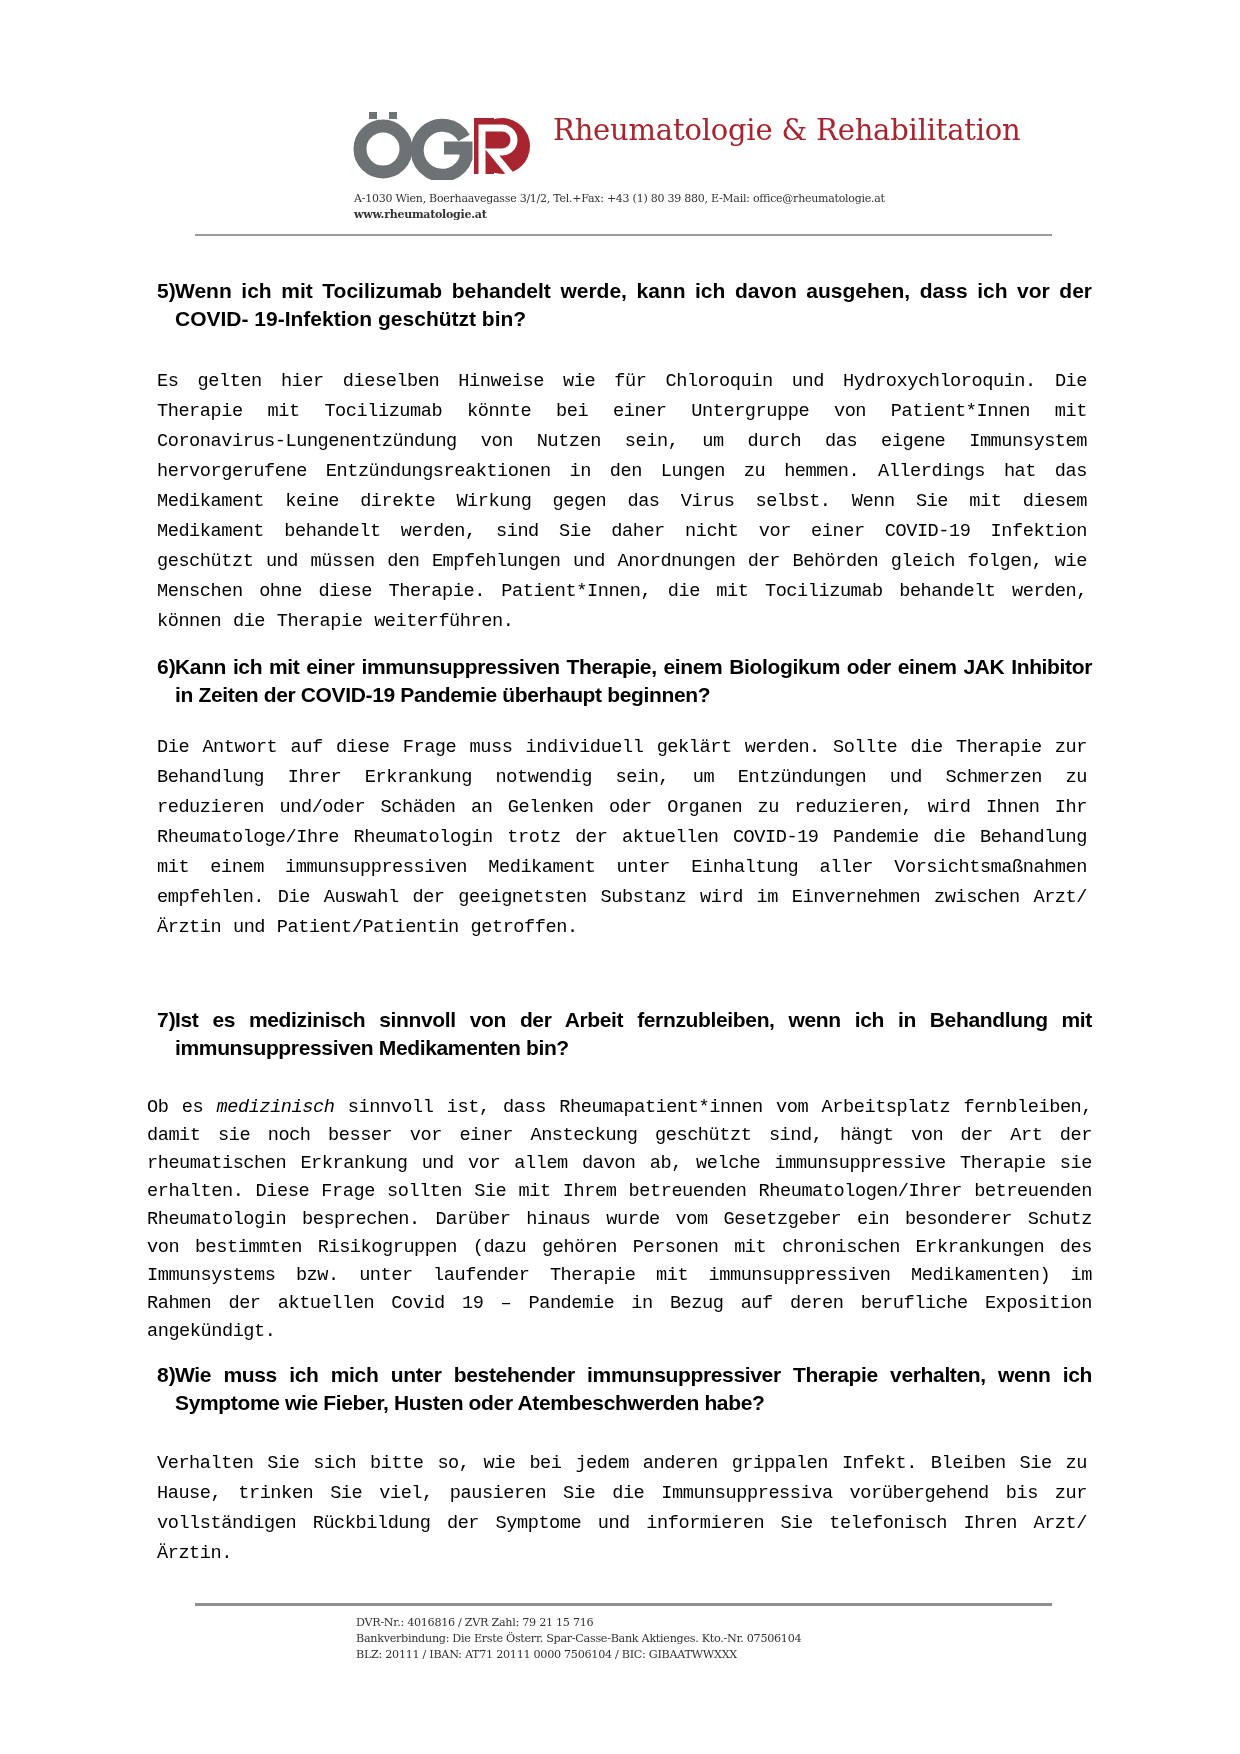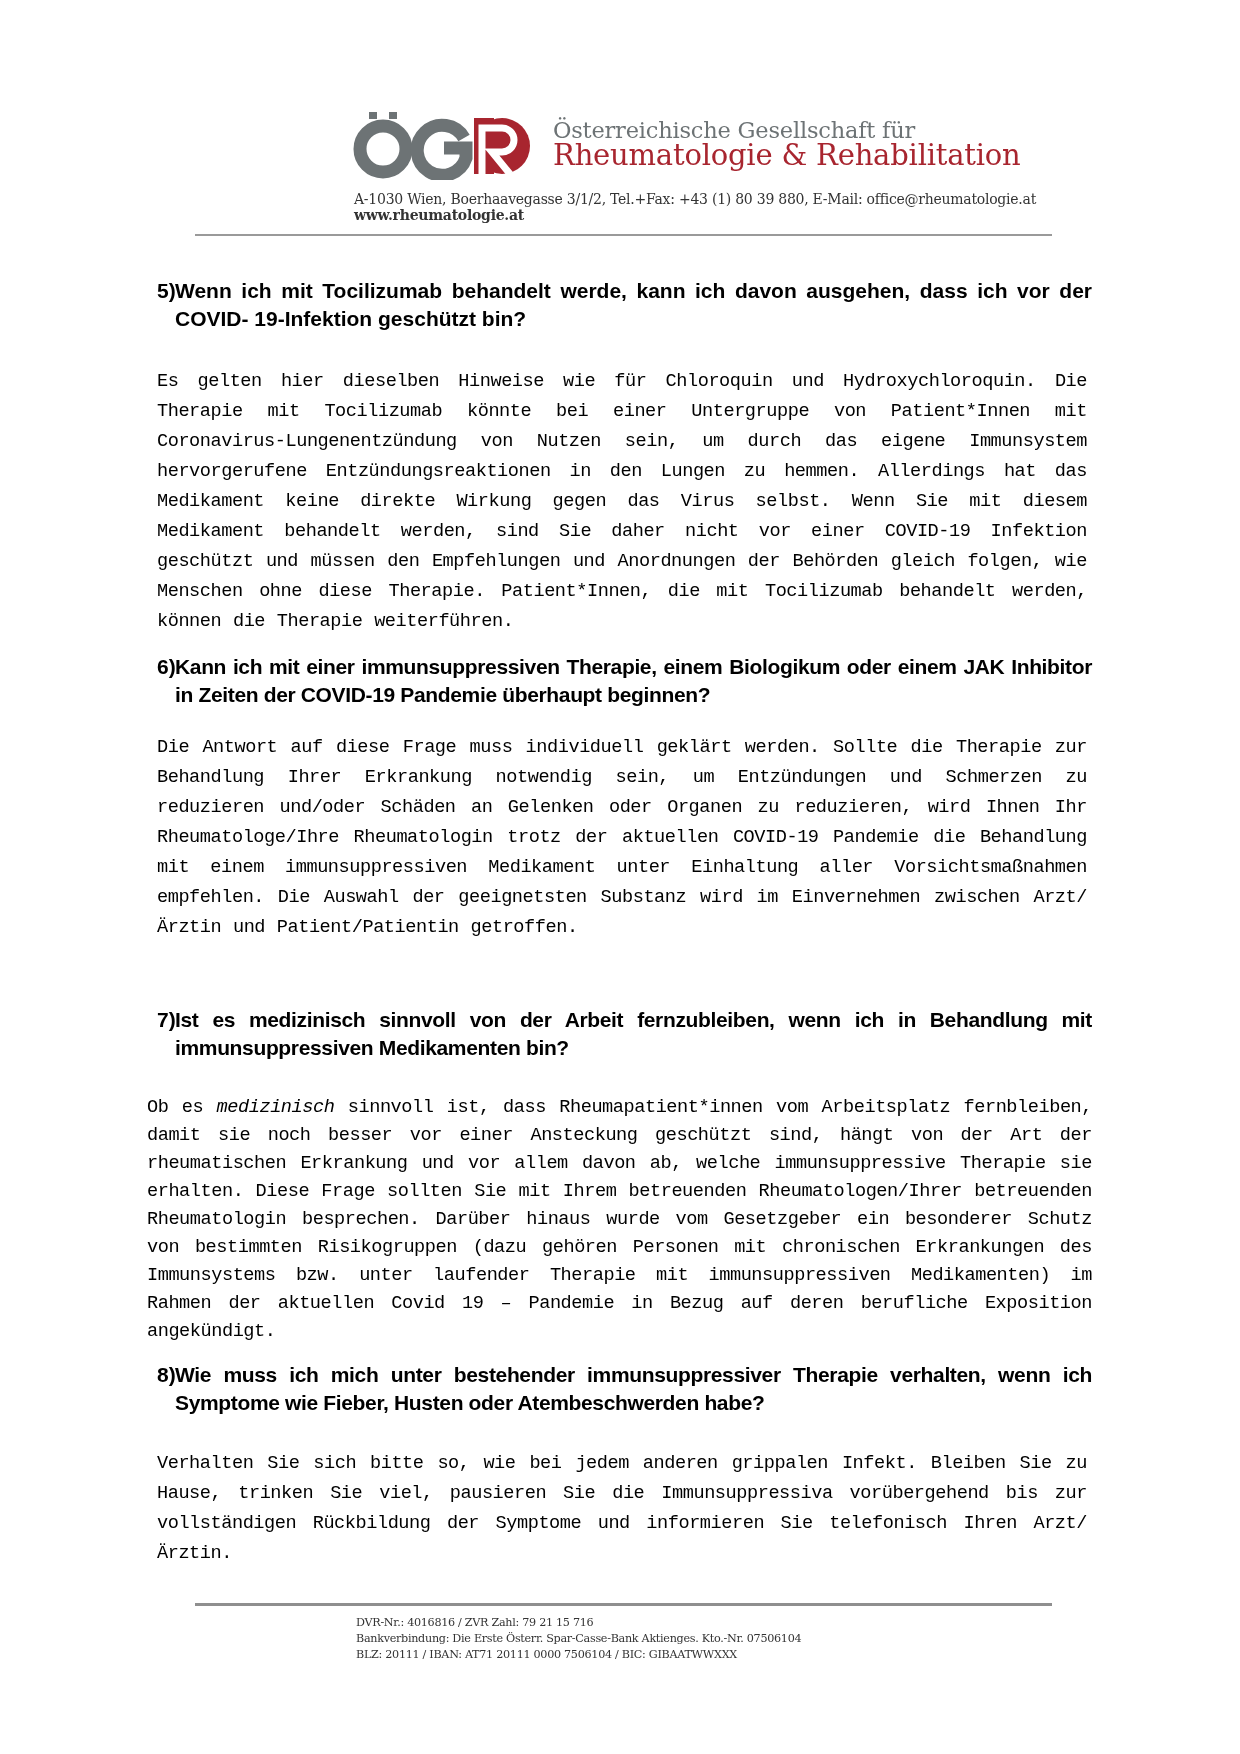--- a/index.html
+++ b/index.html
@@ -3,21 +3,21 @@
   <meta charset="utf-8">
   <style>
     html, body { margin: 0; padding: 0; background: #ffffff; }
     body { width: 1240px; height: 1754px; position: relative; overflow: hidden; color: #111; }
 
     
     .logo-mark { position: absolute; left: 352px; top: 108px; width: 178px; height: 72px; }
     .org-name { position: absolute; left: 553px; top: 118px; font-family: "DejaVu Serif", serif; line-height: 25px; letter-spacing: -0.2px; }
     .org-name .l1 { color: #6d7375; font-size: 22.5px; display: block; }
     .org-name .l2 { color: #a8252f; font-size: 29px; display: block; }
-    .address { position: absolute; left: 354px; top: 191px; font-family: "DejaVu Serif", serif; font-size: 14px; color: #333; line-height: 16px; letter-spacing: -0.25px; }
+    .address { position: absolute; left: 354px; top: 191px; font-family: "DejaVu Serif", serif; font-size: 11px; color: #333; line-height: 16px; letter-spacing: -0.25px; }
     .address .web { font-weight: bold; display: block; }
     .rule { position: absolute; left: 195px; width: 857px; height: 2px; background: #9a9a9a; }
     .rule.top { top: 234px; }
     .rule.bottom { top: 1603px; height: 3px; background: #8f8f8f; }
 
     
     .q { position: absolute; left: 157px; width: 935px; font-family: "Liberation Sans", sans-serif; font-weight: bold; font-size: 21px; line-height: 28px; color: #000; }
     .q .num { position: absolute; left: 0; top: 0; }
     .q .text { display: block; margin-left: 18px; text-align: justify; text-align-last: left; }
     .q.q6 .text, .q.q7 .text, .q.q8 .text { letter-spacing: -0.35px; }
@@ -50,21 +50,20 @@
     <rect x="17" y="4" width="8" height="7" fill="#6d7375"></rect>
     <rect x="37" y="4" width="8" height="7" fill="#6d7375"></rect>
 
     <path d="M 112 30 A 25 25 0 1 0 114 50 L 114 40 L 92 40" fill="none" stroke="#6d7375" stroke-width="13"></path>
 
     <circle cx="150" cy="38" r="28" fill="#a8252f"></circle>
     <rect x="122" y="10" width="20" height="56" fill="#a8252f"></rect>
     <path d="M 130 66 L 130 20 L 150 20 A 12 12 0 0 1 150 44 L 140 44 L 158 66" fill="none" stroke="#ffffff" stroke-width="7"></path>
   </svg>
   <div class="org-name">
-    <span class="l1">Österreichische Gesellschaft für</span>
     <span class="l2">Rheumatologie &amp; Rehabilitation</span>
   </div>
   <div class="address">
     <span>A-1030 Wien, Boerhaavegasse 3/1/2, Tel.+Fax: +43 (1) 80 39 880, E-Mail: office@rheumatologie.at</span>
     <span class="web">www.rheumatologie.at</span>
   </div>
 </div>
 <div class="rule top"></div>
 
 <div class="q q5">

